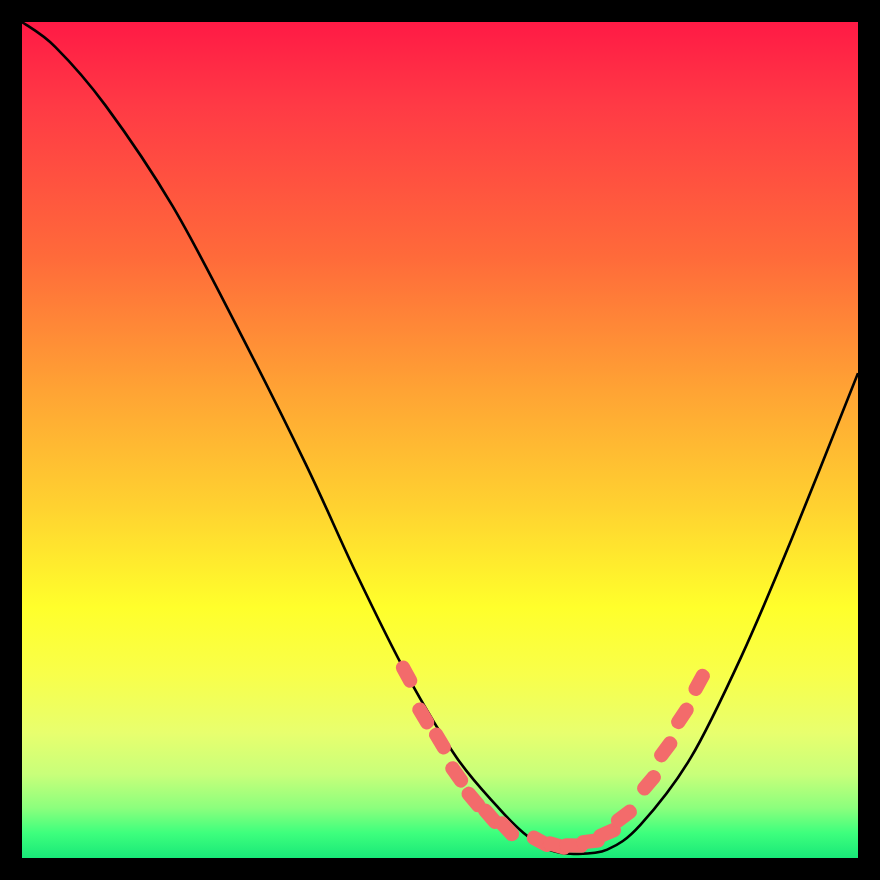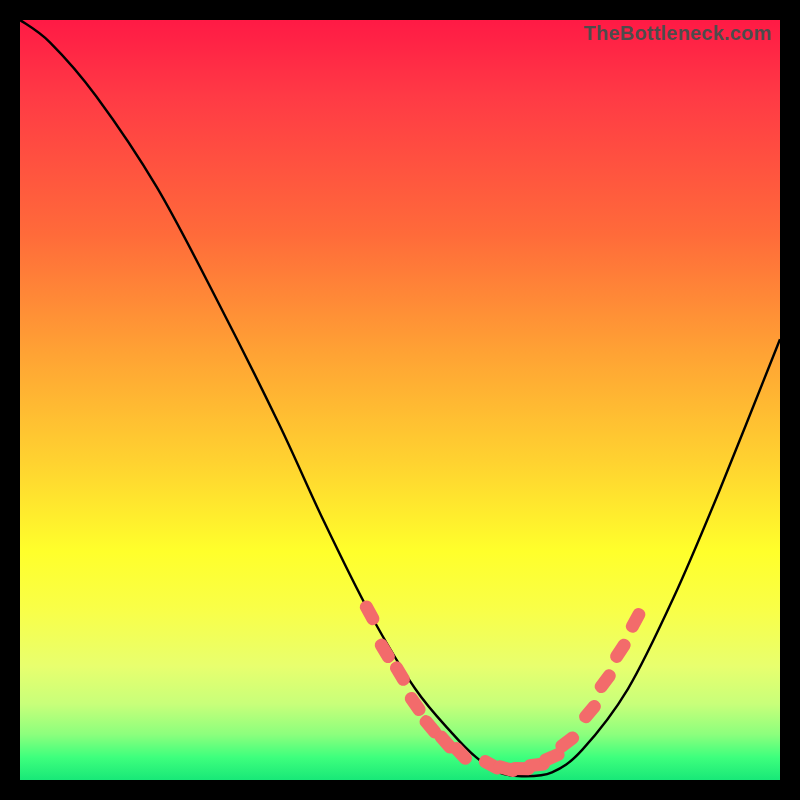--- a/index.html
+++ b/index.html
@@ -84,14 +84,13 @@
         <rect x="-13" y="-6.5" width="26" height="13" rx="6" fill="#f36b6b" transform="translate(516.8000000000001 744.8) rotate(-7.125016348901929)"></rect>
         <rect x="-13" y="-6.5" width="26" height="13" rx="6" fill="#f36b6b" transform="translate(532 737.2) rotate(-23.62937773065684)"></rect>
         <rect x="-13" y="-6.5" width="26" height="13" rx="6" fill="#f36b6b" transform="translate(547.1999999999999 722) rotate(-36.86989764584399)"></rect>
         <rect x="-13" y="-6.5" width="26" height="13" rx="6" fill="#f36b6b" transform="translate(570 691.6) rotate(-49.89909245378762)"></rect>
         <rect x="-13" y="-6.5" width="26" height="13" rx="6" fill="#f36b6b" transform="translate(585.2 661.2) rotate(-53.13010235415606)"></rect>
         <rect x="-13" y="-6.5" width="26" height="13" rx="6" fill="#f36b6b" transform="translate(600.4 630.8) rotate(-56.30993247402024)"></rect>
         <rect x="-13" y="-6.5" width="26" height="13" rx="6" fill="#f36b6b" transform="translate(615.6 600.4) rotate(-61.38954033403476)"></rect>
       </g>
   </svg>
 
-  <div class="watermark">TheBottleneck.com</div>
 </div>
 
 </body></html>

